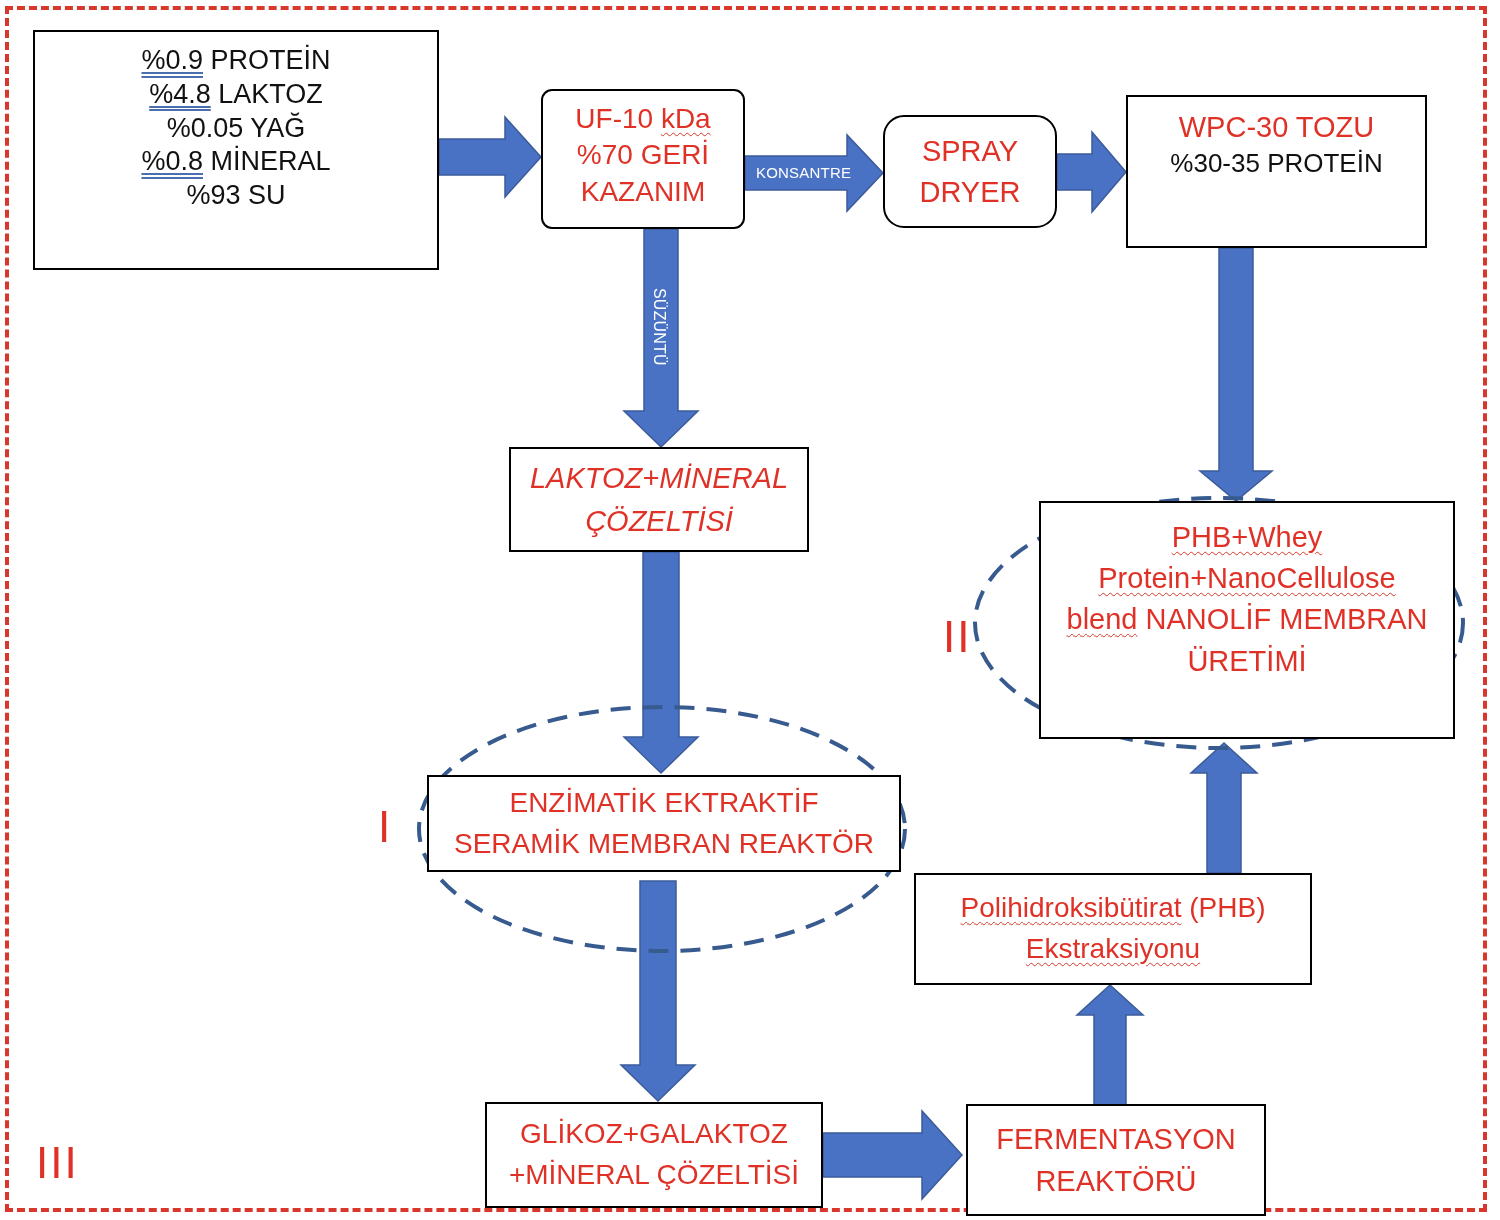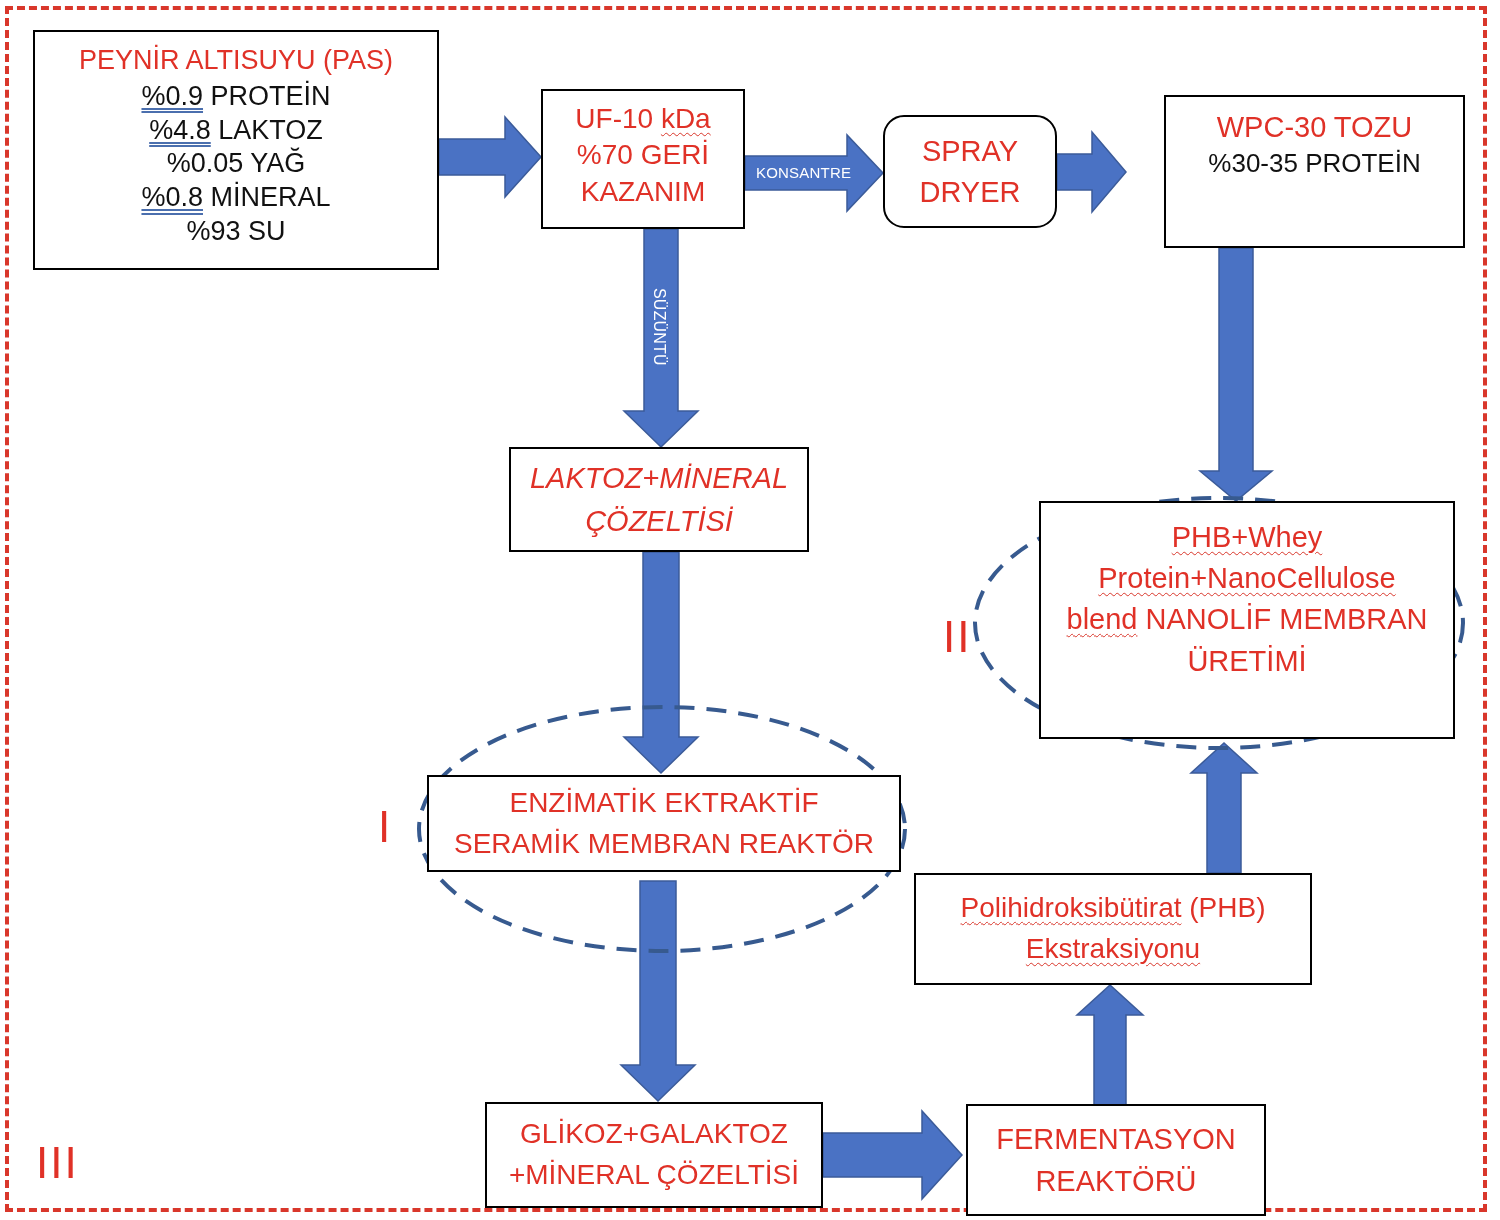--- a/index.html
+++ b/index.html
@@ -50,40 +50,39 @@
       <polygon points="643,552 679,552 679,737 698,737 661,773 624,737 643,737" fill="#4a72c4" stroke="#3b5b99" stroke-width="1.5"></polygon>
       <polygon points="640,881 676,881 676,1065 695,1065 658,1101 621,1065 640,1065" fill="#4a72c4" stroke="#3b5b99" stroke-width="1.5"></polygon>
       <polygon points="1219,248 1253,248 1253,471 1272,471 1236,501 1200,471 1219,471" fill="#4a72c4" stroke="#3b5b99" stroke-width="1.5"></polygon>
       <polygon points="1094,1106 1126,1106 1126,1015 1143,1015 1110,985 1077,1015 1094,1015" fill="#4a72c4" stroke="#3b5b99" stroke-width="1.5"></polygon>
       <polygon points="1207,873 1241,873 1241,773 1257,773 1224,743 1191,773 1207,773" fill="#4a72c4" stroke="#3b5b99" stroke-width="1.5"></polygon>
       <ellipse cx="662" cy="829" rx="243" ry="122" fill="none" stroke="#375a8f" stroke-width="4" stroke-dasharray="20 12"></ellipse>
       <ellipse cx="1219" cy="623" rx="244" ry="125" fill="none" stroke="#375a8f" stroke-width="4" stroke-dasharray="20 12"></ellipse>
     </svg>
 
   <div class="node" style="left:33px; top:30px; width:406px; height:240px; padding-top:12px;">
-    <div class="line" style="margin-bottom:2px;">PEYNİR ALTISUYU (PAS)</div>
     <div class="line black"><span class="ul-double">%0.9</span><span> PROTEİN</span></div>
     <div class="line black"><span class="ul-double">%4.8</span><span> LAKTOZ</span></div>
     <div class="line black"><span>%0.05</span><span> YAĞ</span></div>
     <div class="line black"><span class="ul-double">%0.8</span><span> MİNERAL</span></div>
     <div class="line black"><span>%93</span><span> SU</span></div>
   </div>
 
-  <div class="node" style="left:541px; top:89px; width:204px; height:140px; padding-top:10px; font-size:28px; line-height:1.3;">
+  <div class="node" style="left:541px; top:89px; width:204px; height:140px; padding-top:10px; font-size:28px; line-height:1.3;border-radius:11px;">
     <div class="line"><span>UF-10 </span><span class="ul-wavy">kDa</span></div>
     <div class="line">%70 GERİ</div>
     <div class="line">KAZANIM</div>
   </div>
 
   <div class="node center" style="left:883px; top:115px; width:174px; height:113px; font-size:29px; line-height:1.4;border-radius:21px;">
     <div class="line">SPRAY</div>
     <div class="line">DRYER</div>
   </div>
 
-  <div class="node" style="left:1126px; top:95px; width:301px; height:153px; padding-top:12px; line-height:1.3;margin-left:38px;">
+  <div class="node" style="left:1126px; top:95px; width:301px; height:153px; padding-top:12px; line-height:1.3;">
     <div class="line" style="font-size:29px;">WPC-30 TOZU</div>
     <div class="line black" style="font-size:26px;">%30-35 PROTEİN</div>
   </div>
 
   <div class="node center" style="left:509px; top:447px; width:300px; height:105px; font-size:29px; line-height:1.45;font-style:italic;">
     <div class="line">LAKTOZ+MİNERAL</div>
     <div class="line">ÇÖZELTİSİ</div>
   </div>
 
   <div class="node center" style="left:427px; top:775px; width:474px; height:97px; font-size:28px; line-height:1.45;">

